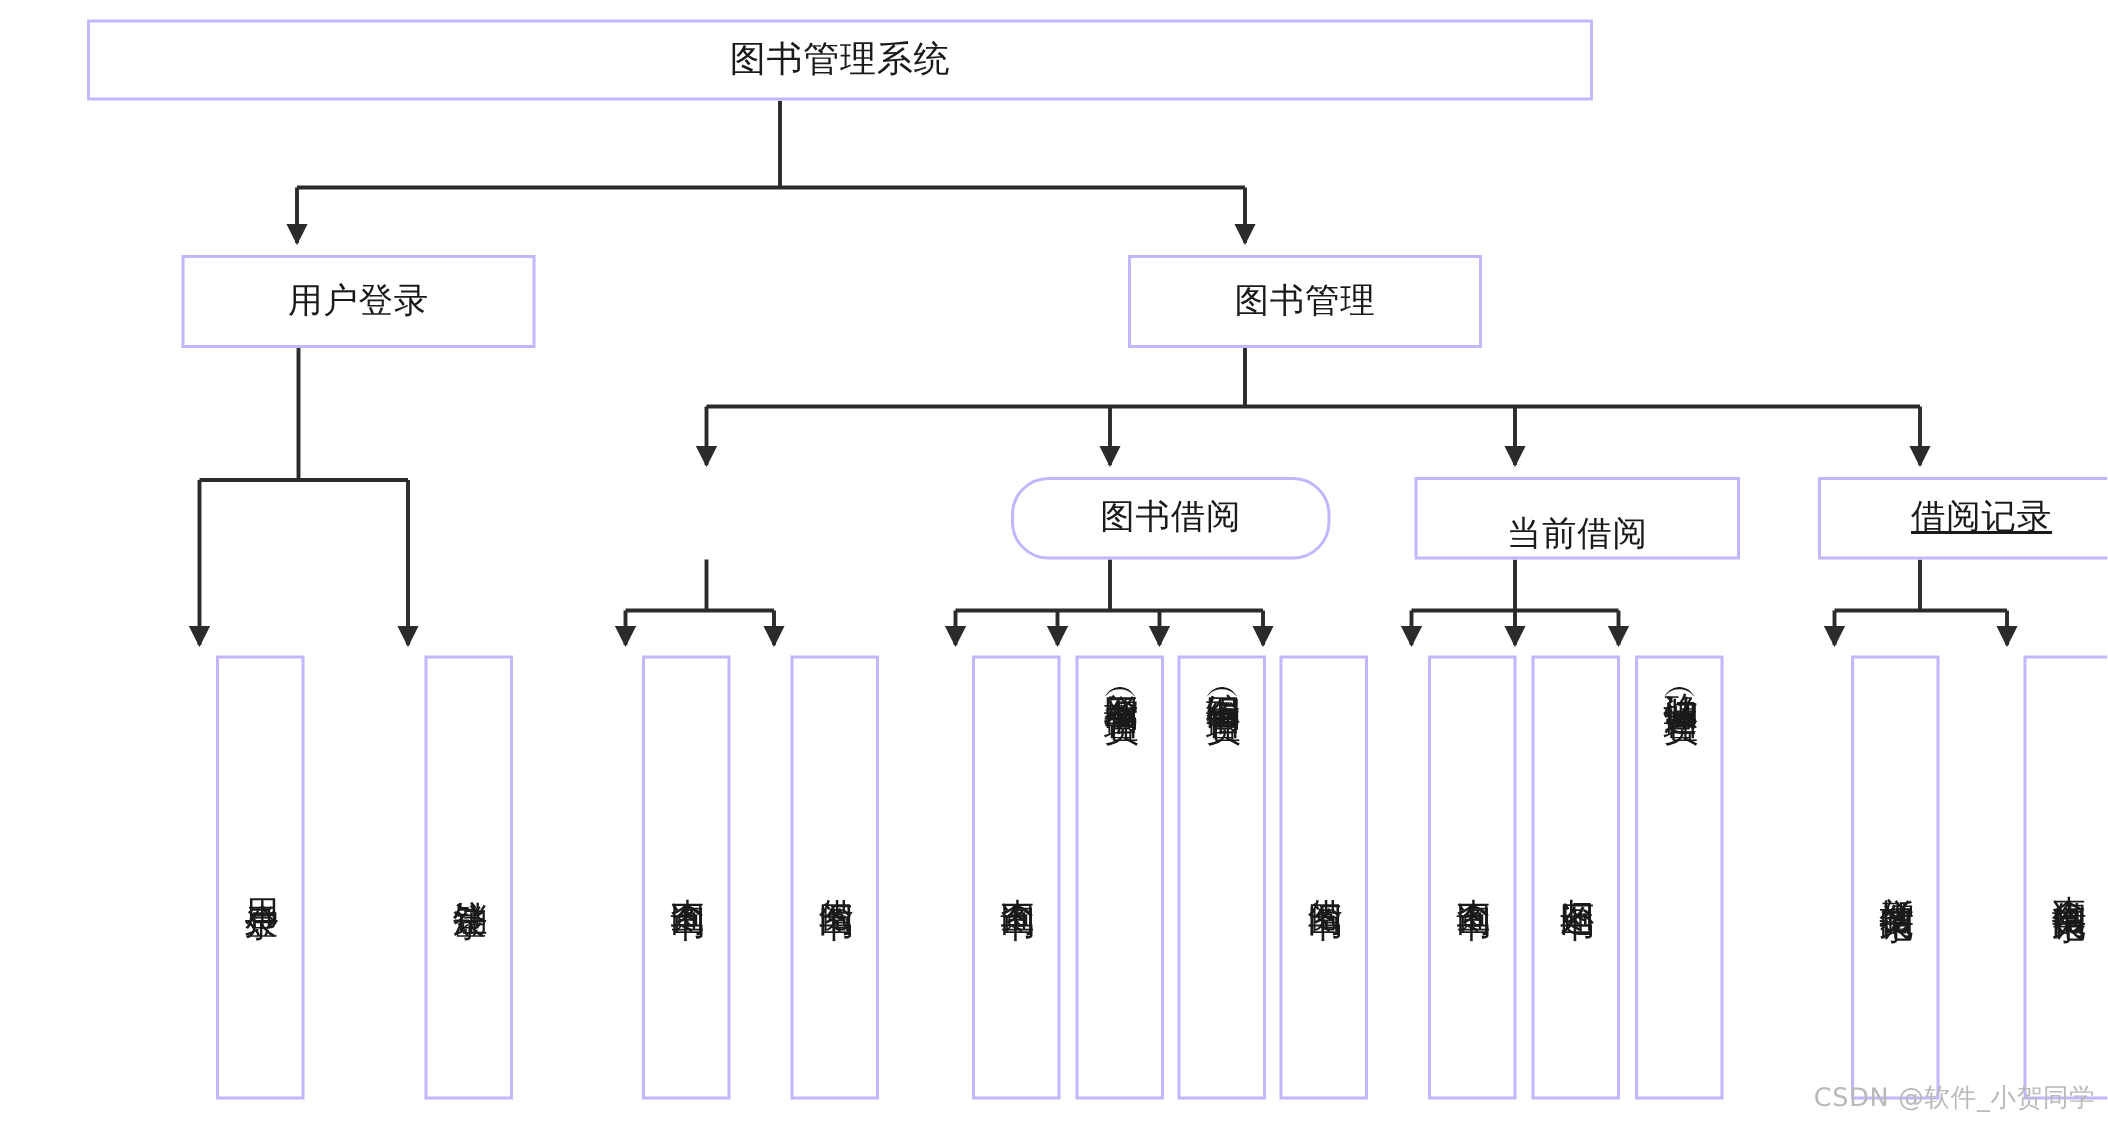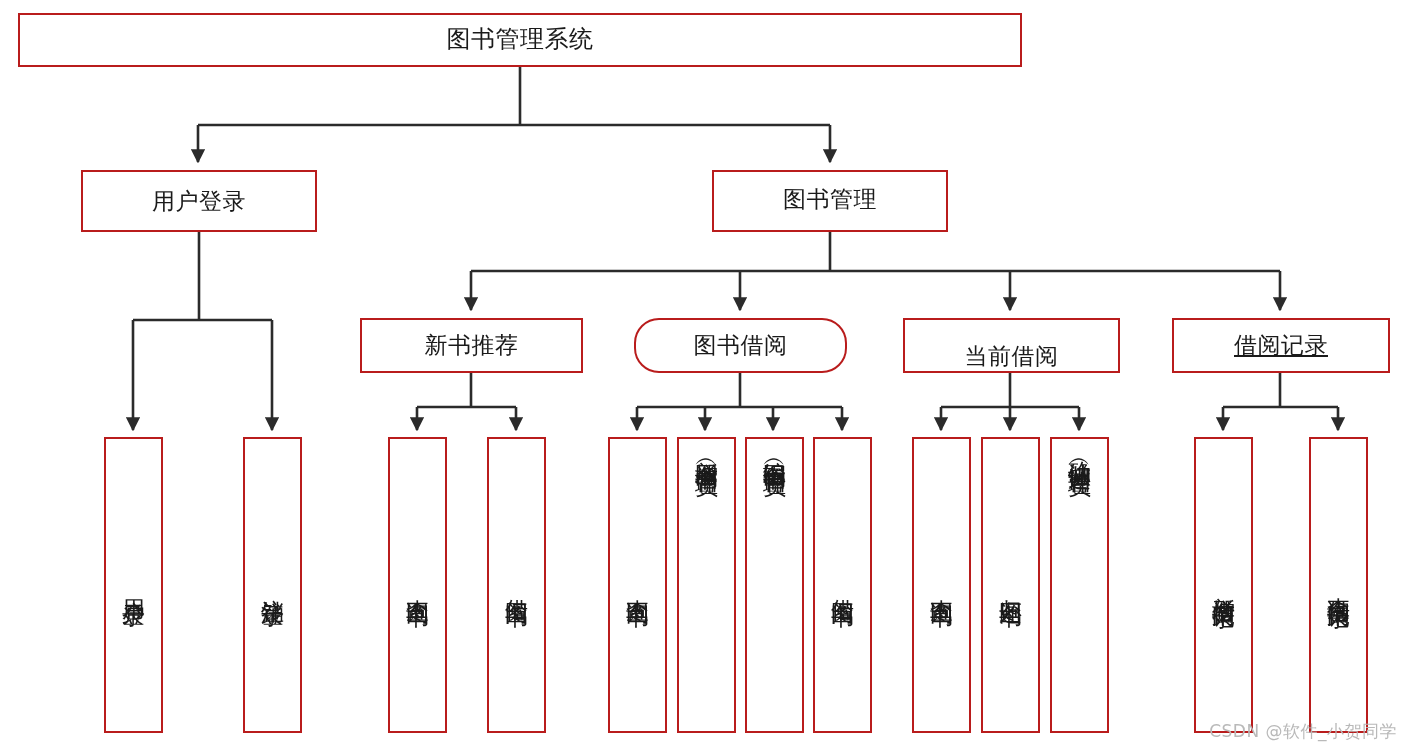--- a/index.html
+++ b/index.html
@@ -22,27 +22,28 @@
     position: absolute;
     left: 0;
     top: 0;
     width: 1405px;
     height: 747px;
     pointer-events: none;
   }
   .node {
     position: absolute;
     box-sizing: border-box;
-    border: 2px solid #b91c1c;
+    border: 2px solid #c4b5fd;
     background: #ffffff;
     display: flex;
     align-items: center;
     justify-content: center;
     color: #1a1a1a;
     z-index: 2;
+    margin-left: 40px;
   }
   .node .label {
     display: block;
     line-height: 1.32;
     letter-spacing: 0.5px;
     white-space: nowrap;
   }
   .node.horiz .label {
     font-size: 23px;
   }
@@ -133,27 +134,24 @@
   </svg>
 
   <div class="node root horiz" style="left:18px; top:13px; width:1004px; height:54px;">
     <span class="label">图书管理系统</span>
   </div>
 
   <div class="node horiz" style="left:81px; top:170px; width:236px; height:62px;">
     <span class="label">用户登录</span>
   </div>
 
-  <div class="node horiz" style="left:712px; top:170px; width:236px; height:62px;font-family:Liberation Mono, monospace;">
+  <div class="node horiz" style="left:712px; top:170px; width:236px; height:62px;">
     <span class="label">图书管理</span>
   </div>
 
-  <div class="node horiz" style="left:360px; top:318px; width:223px; height:55px;">
-    <span class="label">新书推荐</span>
-  </div>
 
   <div class="node horiz" style="left:634px; top:318px; width:213px; height:55px;border-radius:25px;">
     <span class="label">图书借阅</span>
   </div>
 
   <div class="node horiz" style="left:903px; top:318px; width:217px; height:55px;align-items:flex-end;">
     <span class="label">当前借阅</span>
   </div>
 
   <div class="node horiz" style="left:1172px; top:318px; width:218px; height:55px;text-decoration:underline;">

